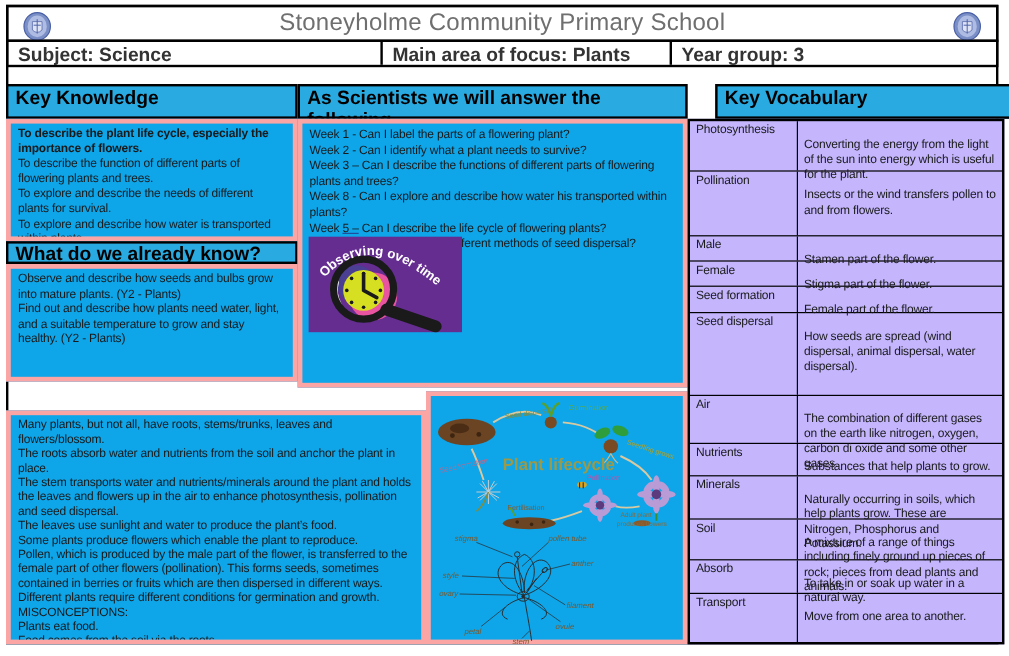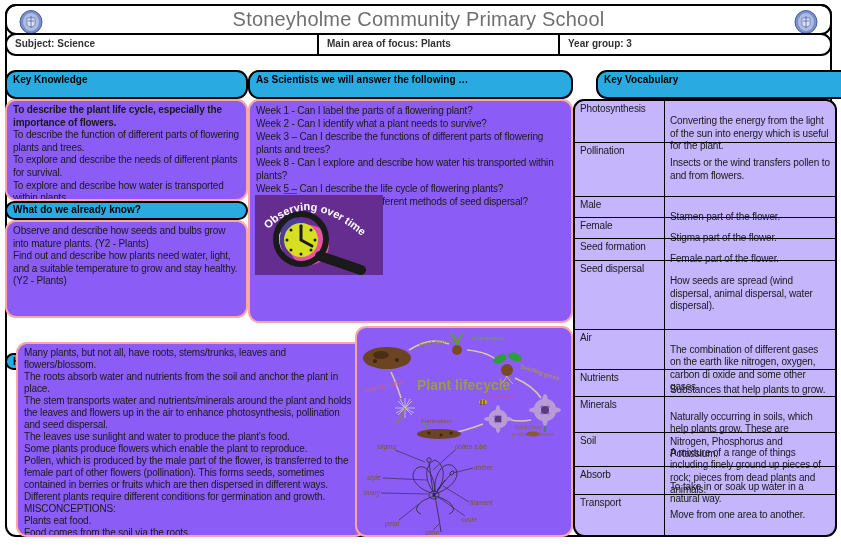--- a/index.html
+++ b/index.html
@@ -1,28 +1,28 @@
 <!DOCTYPE html>
 <html><head>
 <meta charset="utf-8">
 <style>
   html,body{margin:0;padding:0;background:#ffffff;}
   .page{position:relative;width:841px;height:547px;background:#fff;
         font-family:"Liberation Sans",sans-serif;color:#1a1a1a;overflow:hidden;}
-  .abs{position:absolute;box-sizing:border-box;border-radius:11px;}
-  .bordered{border:2px solid #fca5a5;background:#8b5cf6;}
+  .abs{position:absolute;box-sizing:border-box;}
+  .bordered{border:4px solid #fca5a5;background:#0ea5e9;}
   .sec-header{background:#29abe2;border:2px solid #000;font-weight:600;
-              font-size:10px;padding:2px 6px;color:#000;}
+              font-size:16px;padding:2px 6px;color:#000;}
   .title-row{left:5px;top:4px;width:827px;height:31px;border:2px solid #000;
              display:flex;align-items:center;justify-content:center;}
   .school-title{font-size:20px;color:#6f6f6f;letter-spacing:0.2px;}
   .logo{position:absolute;top:4px;width:24px;height:24px;}
   .logo.left{left:12px}.logo.right{right:12px}
   .subject-row{left:5px;top:33px;width:827px;height:23px;border:2px solid #000;
-               display:flex;font-size:10px;font-weight:700;color:#333;}
+               display:flex;font-size:16px;font-weight:700;color:#333;}
   .subject-cell{padding:3px 8px;box-sizing:border-box;}
   .subject-cell.c1{width:310px;}
   .subject-cell.c2{width:241px;border-left:2px solid #000;}
   .subject-cell.c3{flex:1;border-left:2px solid #000;}
   .body-text{font-size:10px;line-height:1.26;letter-spacing:-0.15px;padding:3px 6px;overflow:hidden;}
   .body-text .bold{font-weight:700;}
   .facts-text{font-size:10px;line-height:1.2;letter-spacing:-0.15px;padding:3px 6px;overflow:hidden;}
   .weeks-text{font-size:10px;line-height:1.3;letter-spacing:-0.15px;padding:3px 6px;}
   .uline{text-decoration:underline;text-decoration-color:#1f4e9c;color:#1a1a1a;}
   
@@ -114,21 +114,21 @@
       <defs>
           <path id="obsArc" d="M12,36 Q50,-8 108,42" fill="none"></path>
         </defs>
       <text font-size="11" font-weight="bold" fill="#ffffff">
         <textPath href="#obsArc" startOffset="2">Observing over time</textPath>
       </text>
     </svg>
   </div>
 
   <div class="abs sec-header" style="left:5px;top:325px;width:350px;height:17px;padding-top:1px;font-size:10px;margin-top:28px;">Key facts &amp; Misconceptions</div>
-  <div class="abs bordered facts-text" style="left:5px;top:342px;width:350px;height:195px;margin-left:11px;">
+  <div class="abs bordered facts-text" style="left:5px;top:342px;width:350px;height:195px;">
     <div>Many plants, but not all, have roots, stems/trunks, leaves and flowers/blossom.</div>
     <div>The roots absorb water and nutrients from the soil and anchor the plant in place.</div>
     <div>The stem transports water and nutrients/minerals around the plant and holds the leaves and flowers up in the air to enhance photosynthesis, pollination and seed dispersal.</div>
     <div>The leaves use sunlight and water to produce the plant’s food.</div>
     <div>Some plants produce flowers which enable the plant to reproduce.</div>
     <div>Pollen, which is produced by the male part of the flower, is transferred to the female part of other flowers (pollination). This forms seeds, sometimes contained in berries or fruits which are then dispersed in different ways.</div>
     <div>Different plants require different conditions for germination and growth.</div>
     <div>MISCONCEPTIONS:</div>
     <div>Plants eat food.</div>
     <div>Food comes from the soil via the roots.</div>

